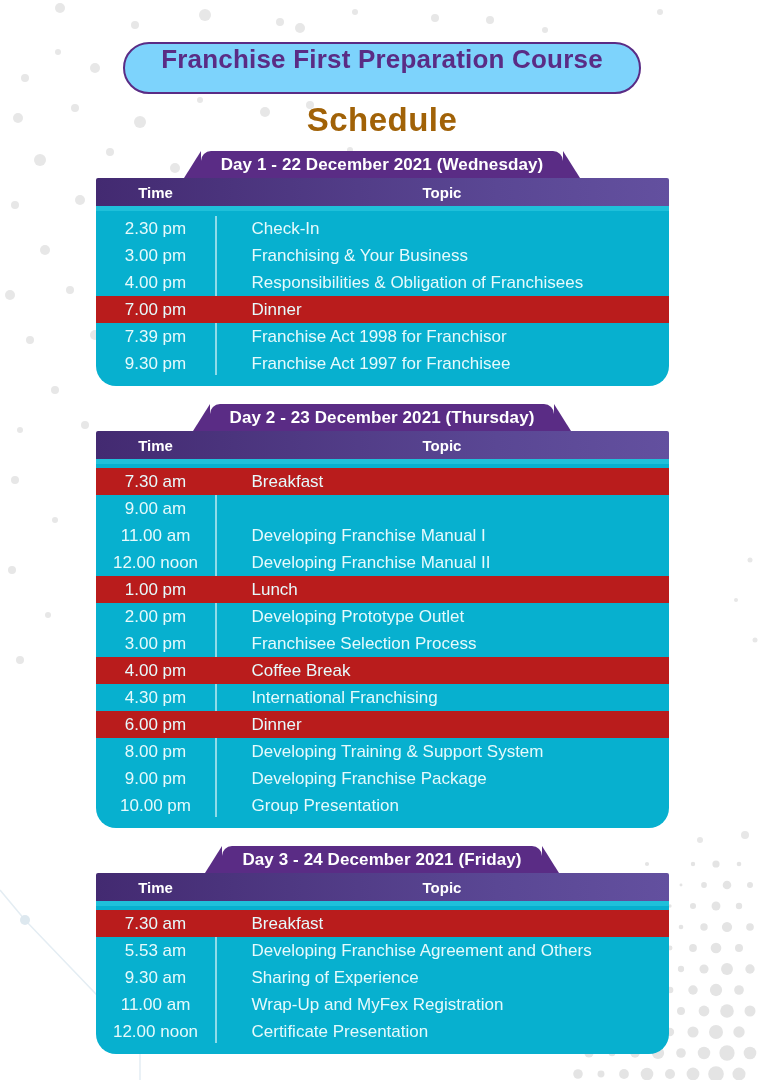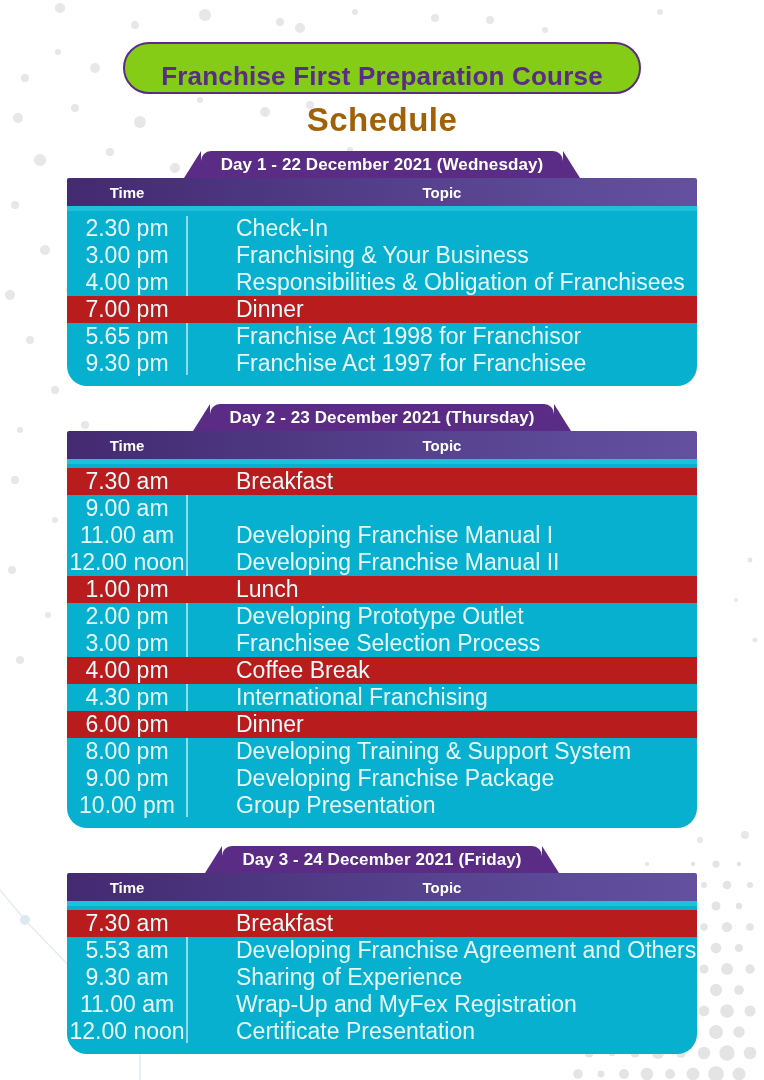--- a/index.html
+++ b/index.html
@@ -14,41 +14,41 @@
   .content{position:relative;z-index:1;}
 
   
   .title-pill{
     width:fit-content;
     margin:42px auto 0;
     padding:0 36px;
     height:48px;
     border:2px solid #5a2c85;
     border-radius:27px;
-    background:#84cc16;
-    display:flex;align-items:flex-end;justify-content:center;
+    background:#7dd3fc;
+    display:flex;align-items:flex-start;justify-content:center;
   }
   .title-pill span{
     color:#5a2c85;
     font-size:26px;
     font-weight:700;
     letter-spacing:.2px;
     white-space:nowrap;
   }
   .schedule-title{
     margin-top:7px;
     text-align:center;
     font-size:33px;
     font-weight:700;
     color:#a16207;
     letter-spacing:.5px;
   }
 
   
-  .day-section{width:630px;margin:0 auto;}
+  .day-section{width:573px;margin:0 auto;}
   .day-section.first{margin-top:12px;}
   .day-section.next{margin-top:18px;}
 
   .tab-row{text-align:center;height:27px;position:relative;}
   .day-tab{
     position:relative;
     display:inline-block;
     height:27px;line-height:27px;
     padding:0 20px;
     background:#5a2c85;
@@ -81,21 +81,21 @@
     border-radius:0 0 20px 20px;
     padding:4px 0 9px;
   }
   .divider{
     position:absolute;left:119px;top:5px;bottom:11px;width:2px;
     background:rgba(255,255,255,.55);
   }
   .row{
     position:relative;
     display:flex;height:27px;align-items:center;
-    font-size:23px;color:#e6fafc;font-weight:400;gap:13px;
+    font-size:17px;color:#e6fafc;font-weight:400;
   }
   .row.dark{background:#b91c1c;}
   .cell-time{width:120px;text-align:center;white-space:nowrap;}
   .cell-topic{flex:1;padding-left:36px;white-space:nowrap;}
 </style>
 </head>
 <body>
 
 <div class="page">
   <svg id="decor-svg" width="764" height="1080" viewBox="0 0 764 1080" xmlns="http://www.w3.org/2000/svg">
@@ -267,21 +267,21 @@
             </div>
             <div class="row">
               <div class="cell-time">4.00 pm</div>
               <div class="cell-topic">Responsibilities &amp; Obligation of Franchisees</div>
             </div>
             <div class="row dark">
               <div class="cell-time">7.00 pm</div>
               <div class="cell-topic">Dinner</div>
             </div>
             <div class="row">
-              <div class="cell-time">5.65 pm</div>
+              <div class="cell-time">7.39 pm</div>
               <div class="cell-topic">Franchise Act 1998 for Franchisor</div>
             </div>
             <div class="row">
               <div class="cell-time">9.30 pm</div>
               <div class="cell-topic">Franchise Act 1997 for Franchisee</div>
             </div>
           </div>
       </div>
     </div>
 

